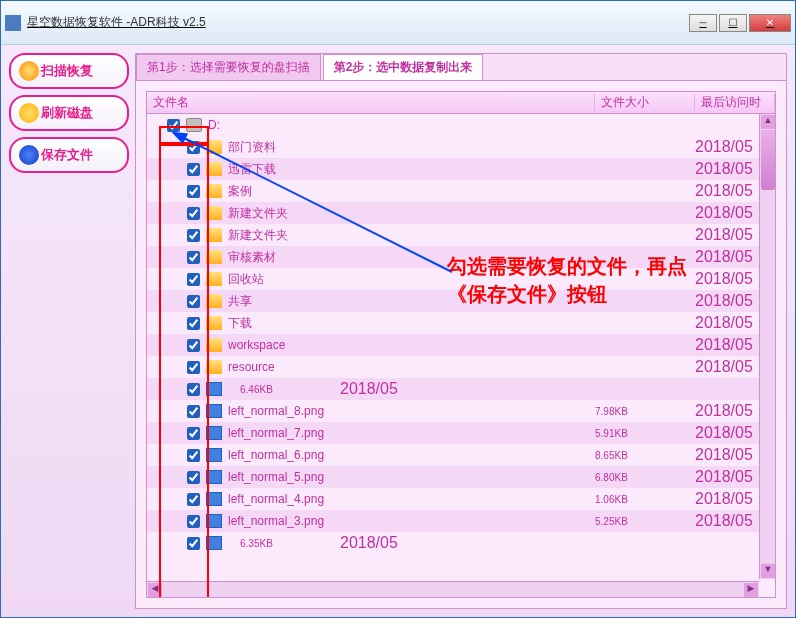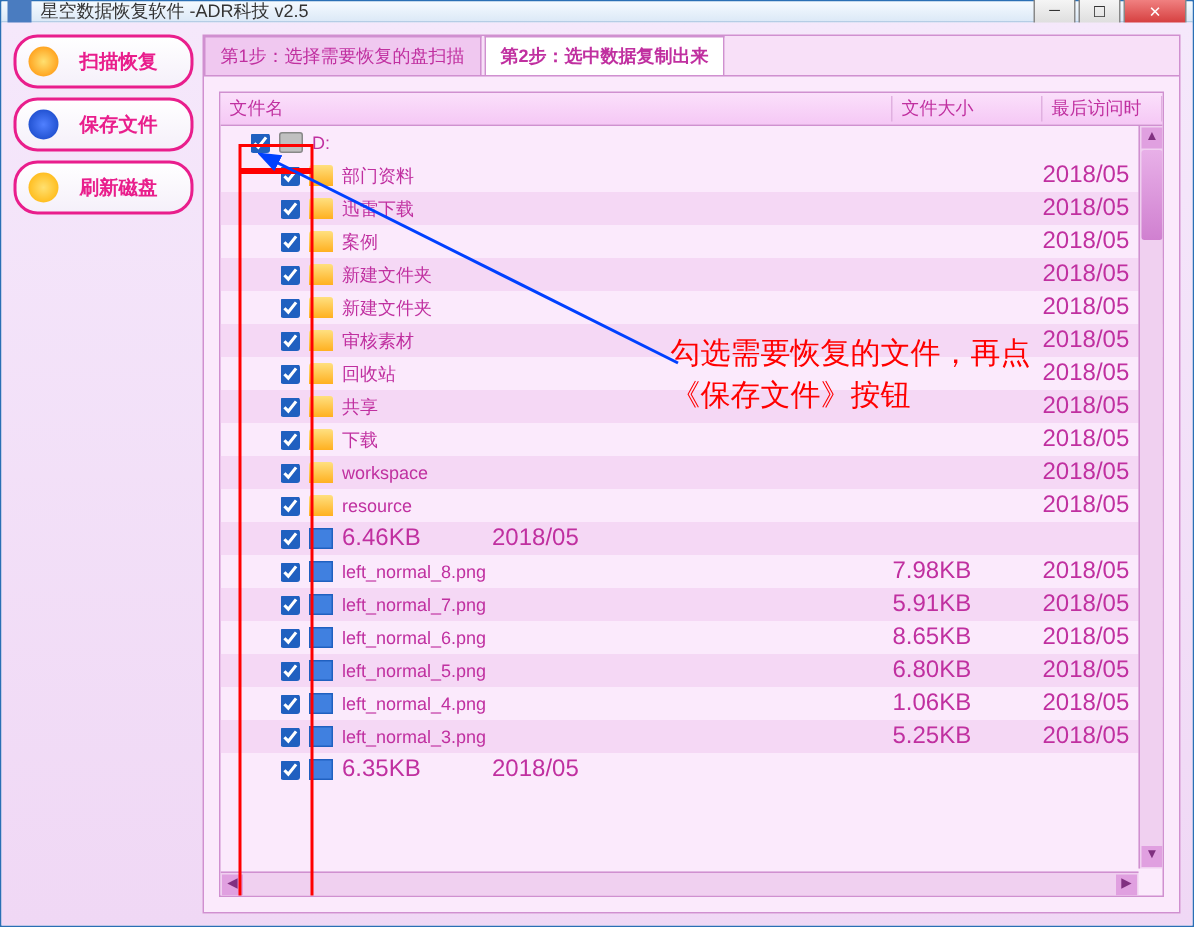--- a/index.html
+++ b/index.html
@@ -1,28 +1,28 @@
 <!DOCTYPE html>
 <html><head>
 <meta charset="utf-8">
 <style>
 * { box-sizing: border-box; margin: 0; padding: 0; }
 body { font-family: "Microsoft YaHei", SimSun, sans-serif; font-size: 12px; background: #fff; }
 .window { width: 796px; height: 618px; border: 1px solid #2a6fb5; background: linear-gradient(#e8f1fb, #d6e5f5); display: flex; flex-direction: column; }
-.titlebar { height: 14px; background: linear-gradient(#f5faff, #dce9f7); display: flex; align-items: center; padding: 0 4px; border-bottom: 1px solid #b5cde5; }
+.titlebar { height: 44px; background: linear-gradient(#f5faff, #dce9f7); display: flex; align-items: center; padding: 0 4px; border-bottom: 1px solid #b5cde5; text-decoration: underline; }
 .titlebar .ticon { width: 16px; height: 16px; background: #4a7cc0; margin-right: 6px; }
 .titlebar .title { flex: 1; color: #333; font-size: 12px; }
 .winbtns { display: flex; gap: 2px; }
 .winbtn { width: 28px; height: 18px; border: 1px solid #888; background: linear-gradient(#f5f5f5,#ddd); display: flex; align-items: center; justify-content: center; font-size: 10px; cursor: pointer; }
 .winbtn.close { background: linear-gradient(#f08080,#d43c3c); color: #fff; width: 42px; }
 .winbtn.min { color:#333; }
 .winbtn.max { color:#333; }
 .content { flex: 1; display: flex; padding: 8px; gap: 6px; background: linear-gradient(#f5e8fb, #f0d8f5); }
 .sidebar { width: 120px; display: flex; flex-direction: column; gap: 6px; }
-.sidebtn { height: 36px; border: 2px solid #e91e8c; border-radius: 16px; background: linear-gradient(#fff,#f5f0fa); display: flex; align-items: center; padding: 0 8px; gap: 14px; cursor: pointer; }
+.sidebtn { height: 36px; border: 2px solid #e91e8c; border-radius: 16px; background: linear-gradient(#fff,#f5f0fa); display: flex; align-items: center; padding: 0 8px; gap: 2px; cursor: pointer; }
 .sidebtn .sicon { width: 20px; height: 20px; border-radius: 50%; }
 .sidebtn.scan .sicon { background: radial-gradient(#ffe070,#ff8c00); }
 .sidebtn.refresh .sicon { background: radial-gradient(#ffe070,#ffb000); }
 .sidebtn.save .sicon { background: radial-gradient(#5080ff,#1040c0); }
 .sidebtn span { color: #e91e8c; font-weight: bold; font-size: 13px; }
 .main { flex: 1; background: #fbeafc; border: 1px solid #d090d0; display: flex; flex-direction: column; position: relative; }
 .tabs { display: flex; border-bottom: 1px solid #d090d0; background: #f8e0f8; }
 .tab { padding: 4px 10px; border: 1px solid #d090d0; border-bottom: none; background: #f0c8f0; color: #c030a0; cursor: pointer; font-size: 12px; margin-right: 2px; }
 .tab.active { background: #fff; font-weight: bold; }
 .listwrap { flex: 1; margin: 10px; border: 1px solid #d090d0; background: #fbeafc; display: flex; flex-direction: column; position: relative; overflow: hidden; }
@@ -33,35 +33,35 @@
 .col-date { width: 80px; }
 .rows { flex: 1; overflow: hidden; position: relative; }
 .row { display: flex; align-items: center; height: 22px; padding-left: 40px; }
 .row.alt { background: #f5d8f5; }
 .row .cb { width: 13px; height: 13px; margin-right: 6px; accent-color: #2060c0; }
 .row .ficon { width: 16px; height: 14px; margin-right: 6px; }
 .ficon.folder { background: linear-gradient(#ffe080,#ffb020); border-radius: 2px 2px 0 0; }
 .ficon.file { background: #4080e0; border: 1px solid #2060c0; }
 .ficon.drive { background: #c0c0c0; border: 1px solid #888; border-radius: 2px; }
 .row .fname { flex: 1; color: #c030a0; font-size: 12px; white-space: nowrap; }
-.row .fsize { width: 100px; color: #c030a0; font-size: 16px; }
+.row .fsize { width: 100px; color: #c030a0; font-size: 10px; margin-left: 12px; }
 .row .fdate { width: 80px; color: #c030a0; font-size: 16px; }
 .row.hdr { padding-left: 20px; }
 .vscroll { position: absolute; right: 0; top: 22px; bottom: 18px; width: 16px; background: #f0d0f0; border-left: 1px solid #d090d0; }
 .vscroll .thumb { width: 14px; height: 60px; background: linear-gradient(#e8b0e8,#d080d0); margin: 16px 1px 0; border-radius: 2px; }
 .vscroll .arr { width: 14px; height: 14px; background: #e0a0e0; position: absolute; left: 1px; font-size: 9px; text-align: center; color: #803080; }
 .vscroll .arr.up { top: 1px; } .vscroll .arr.dn { bottom: 1px; }
 .hscroll { position: absolute; left: 0; right: 16px; bottom: 0; height: 16px; background: #f0d0f0; border-top: 1px solid #d090d0; }
 .hscroll .arr { width: 14px; height: 14px; background: #e0a0e0; position: absolute; top: 1px; font-size: 9px; text-align: center; color: #803080; }
 .hscroll .arr.lt { left: 1px; } .hscroll .arr.rt { right: 1px; }
 .redbox { position: absolute; border: 2px solid #ff0000; pointer-events: none; }
 .redbox.top { left: 12px; top: 34px; width: 50px; height: 18px; }
 .redbox.side { left: 12px; top: 52px; width: 50px; height: 500px; }
 .annot { position: absolute; color: #ff0000; font-size: 20px; font-family: SimSun; pointer-events: none; line-height: 1.4; }
-.annot.l1 { left: 300px; top: 160px; }
+.annot.l1 { left: 300px; top: 160px; font-weight: bold; }
 .arrow-svg { position: absolute; left: 25px; top: 40px; pointer-events: none; }
 </style>
 </head>
 <body>
 
 <div class="window">
   <div class="titlebar">
     <div class="ticon"></div>
     <div class="title">星空数据恢复软件   -ADR科技 v2.5</div>
     <div class="winbtns">
@@ -69,27 +69,27 @@
       <div class="winbtn max">☐</div>
       <div class="winbtn close">✕</div>
     </div>
   </div>
   <div class="content">
     <div class="sidebar">
       <div class="sidebtn scan">
         <div class="sicon"></div>
         <span>扫描恢复</span>
       </div>
+      <div class="sidebtn refresh">
+        <div class="sicon"></div>
+        <span>刷新磁盘</span>
+      </div>
       <div class="sidebtn save">
         <div class="sicon"></div>
         <span>保存文件</span>
-      </div>
-      <div class="sidebtn refresh">
-        <div class="sicon"></div>
-        <span>刷新磁盘</span>
       </div>
     </div>
     <div class="main">
       <div class="tabs">
         <div class="tab">第1步：选择需要恢复的盘扫描</div>
         <div class="tab active">第2步：选中数据复制出来</div>
       </div>
       <div class="listwrap">
         <div class="colhdr">
           <div class="col col-name">文件名</div>

